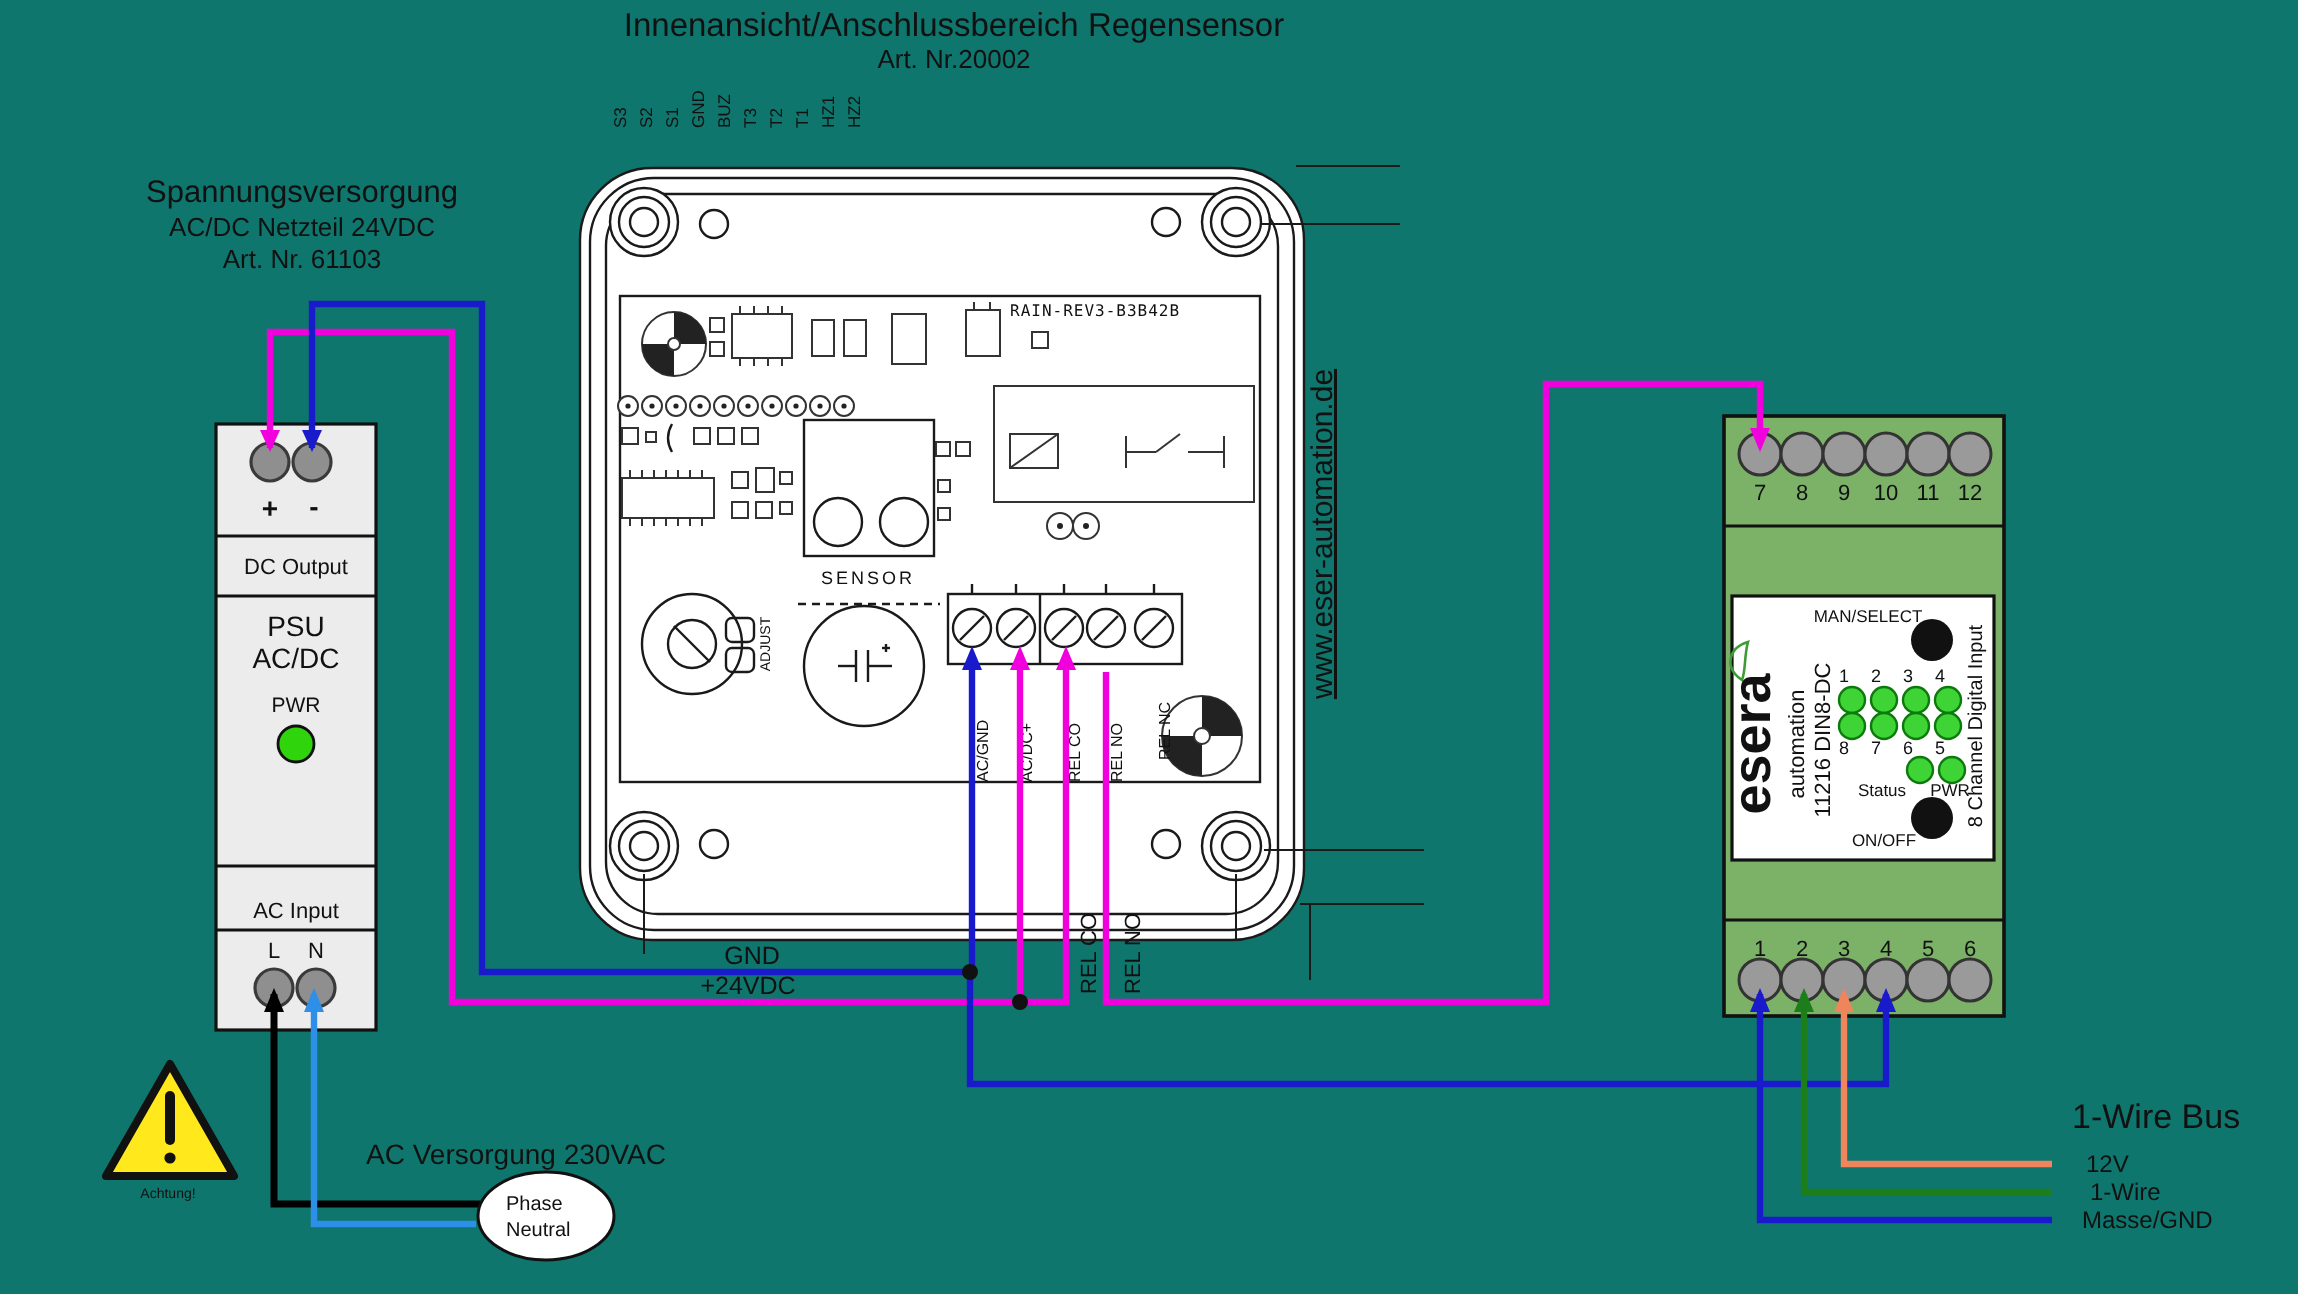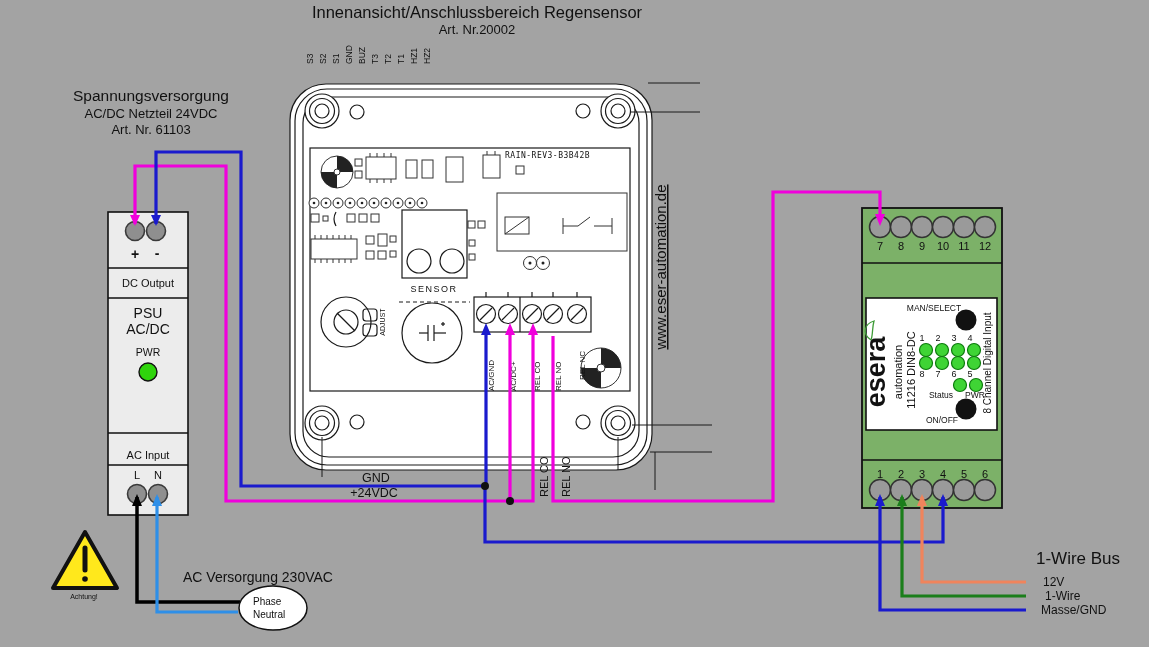--- a/index.html
+++ b/index.html
@@ -1,16 +1,16 @@
 <!DOCTYPE html>
 <html><head>
 <meta charset="utf-8">
 <style>
   html,body{margin:0;padding:0;background:#fff;}
-  .stage{width:1149px;height:647px;position:relative;background:#a3a3a3;overflow:hidden;}
+  .stage{width:1149px;height:647px;position:relative;background:#0f766e;overflow:hidden;}
   svg text{font-family:"Liberation Sans",sans-serif;fill:#111;}
   text.mono{font-family:"DejaVu Sans Mono",monospace;}
   .ln{stroke:#1a1a1a;fill:none;stroke-width:1.2px;}
   .lnf{stroke:#1a1a1a;fill:#fff;stroke-width:1.2px;}
   .comp{stroke:#333;fill:#fff;stroke-width:1px;}
   .cfil{fill:#222;stroke:none;}
   .wire{fill:none;}
   .term{fill:#8f8f8f;stroke:#3a3a3a;stroke-width:1.6px;}
   .mterm{fill:#9a9a9a;stroke:#333;stroke-width:1.5px;}
   .led{fill:#3FD435;stroke:#0c7a0c;stroke-width:1.2px;}

